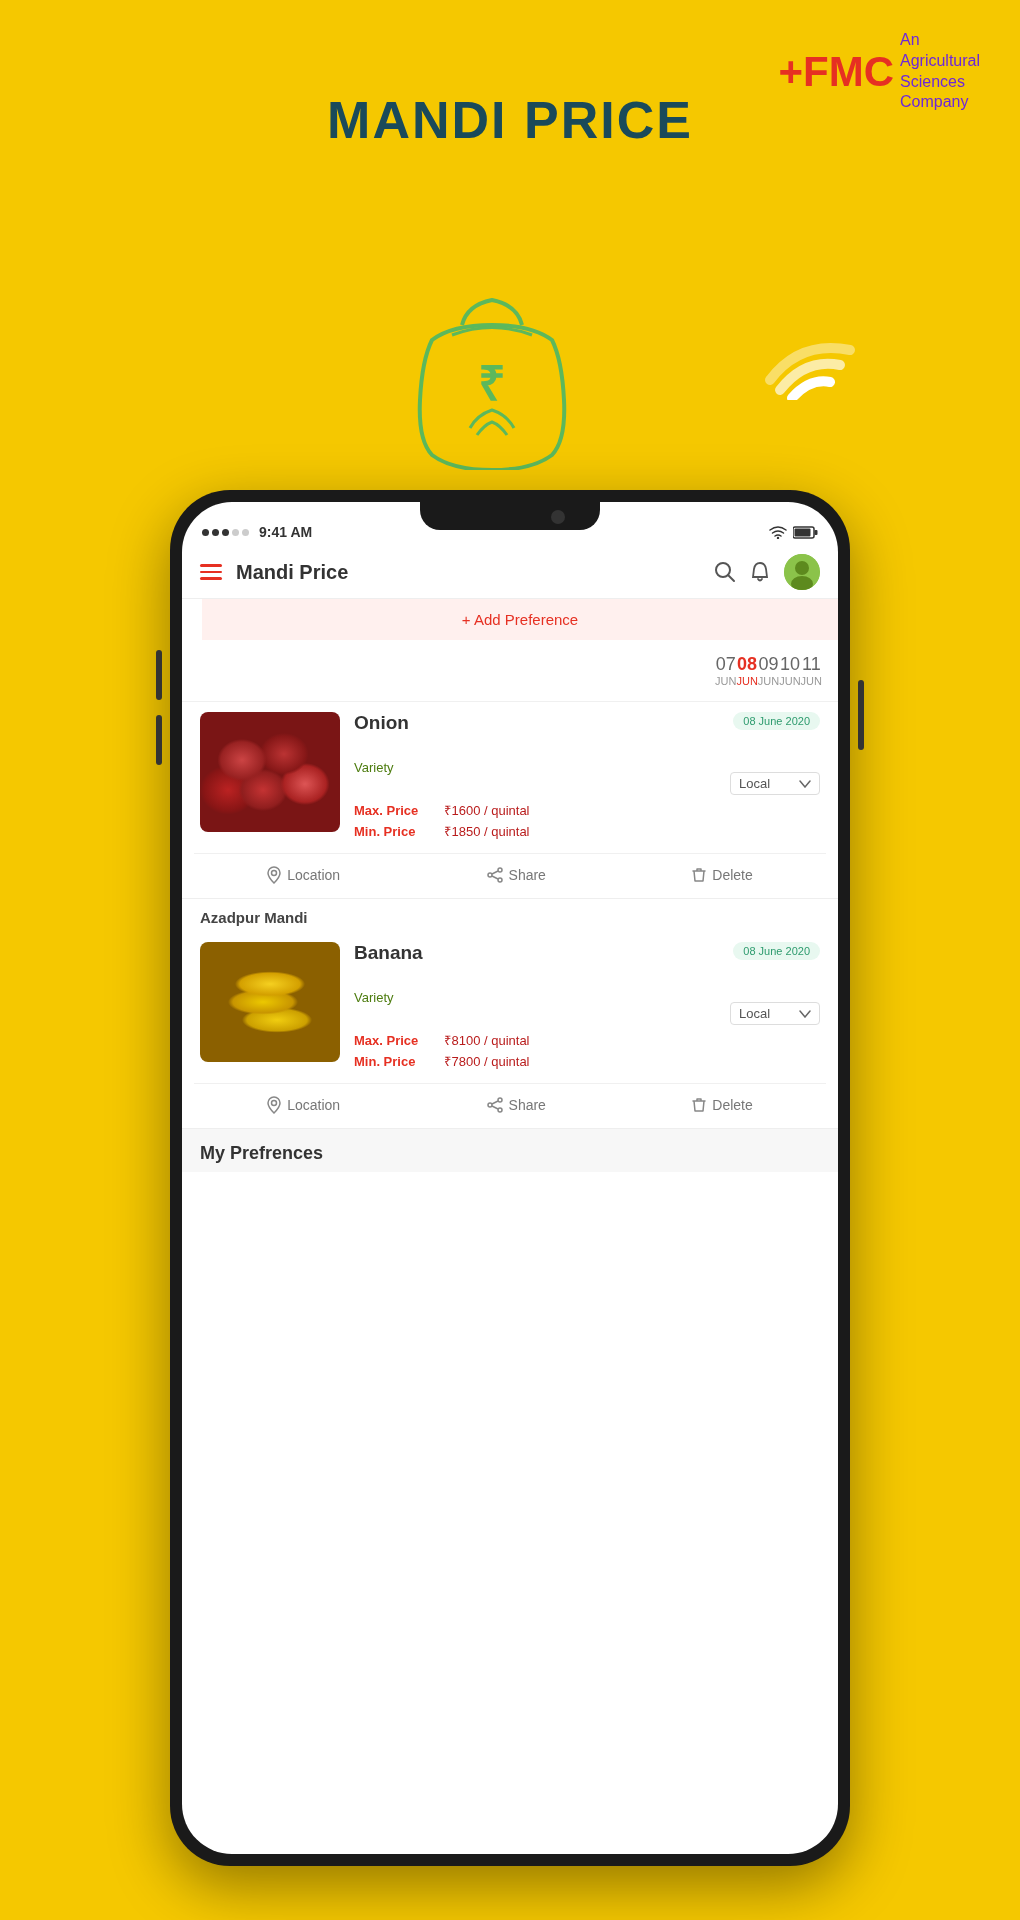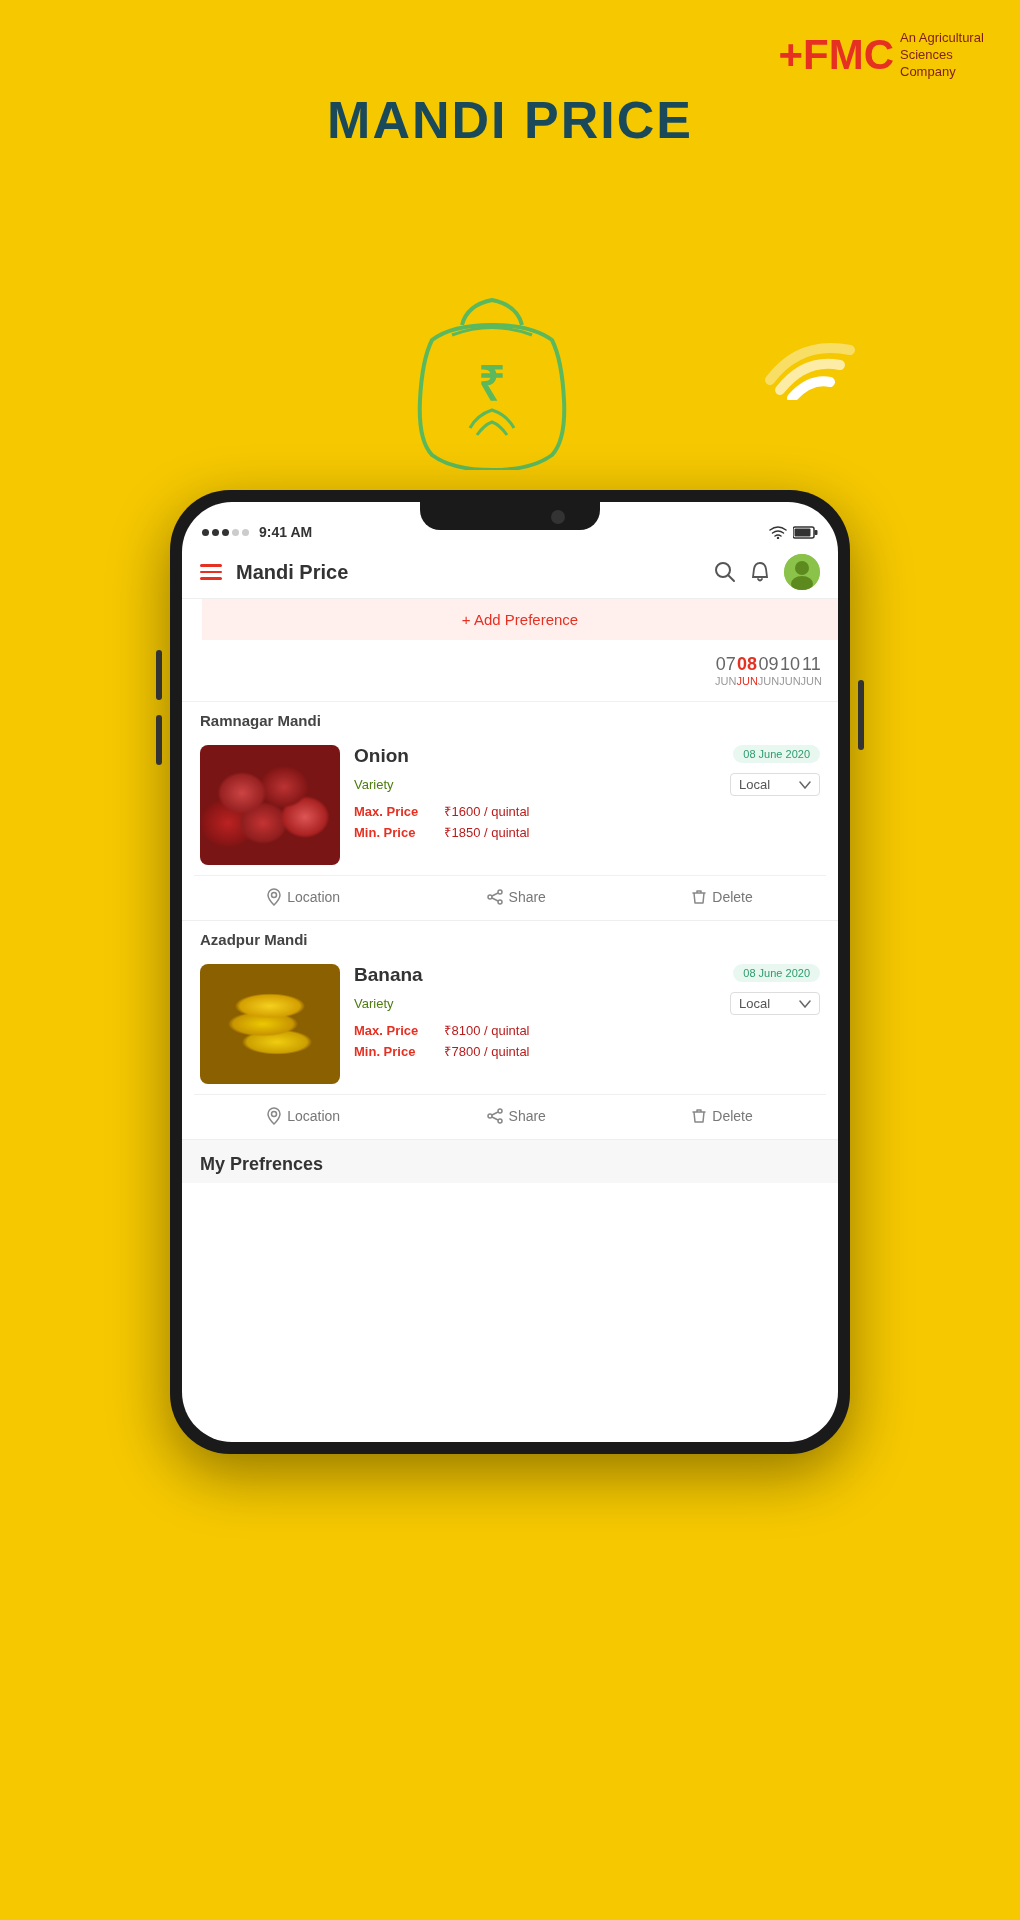--- a/index.html
+++ b/index.html
@@ -20,22 +20,22 @@
       display: flex;
       align-items: center;
       gap: 6px;
     }
     .fmc-text {
       font-size: 42px;
       font-weight: 900;
       color: #E63022;
     }
     .fmc-tagline {
-      font-size: 13px;
-      color: #7f1d1d;
+      font-size: 16px;
+      color: #6d28d9;
       line-height: 1.3;
       max-width: 90px;
     }
 
     
     .hero-section {
       position: absolute;
       top: 90px;
       width: 100%;
       text-align: center;
@@ -74,21 +74,21 @@
       height: 80px;
     }
 
     
     .phone-outer {
       position: absolute;
       top: 490px;
       left: 50%;
       transform: translateX(-50%);
       width: 680px;
-      height: 964px;
+      height: 1376px;
       background: #1a1a1a;
       border-radius: 60px;
       padding: 12px;
       box-shadow: 0 20px 60px rgba(0,0,0,0.4);
     }
     .phone-inner {
       width: 100%;
       height: 100%;
       background: #fff;
       border-radius: 50px;
@@ -337,20 +337,21 @@
       align-items: center;
       gap: 4px;
       border: 1px solid #ddd;
       border-radius: 4px;
       padding: 3px 8px;
       font-size: 13px;
       color: #555;
       cursor: pointer;
       min-width: 90px;
       justify-content: space-between;
+      margin-top: 32px;
     }
     .price-row {
       display: flex;
       align-items: center;
       gap: 10px;
       margin-bottom: 3px;
     }
     .price-label {
       font-size: 13px;
       color: #E63022;
@@ -529,21 +530,20 @@
         <div class="date-num">10</div>
         <div class="date-month">JUN</div>
       </div>
       <div class="date-item">
         <div class="date-num">11</div>
         <div class="date-month">JUN</div>
       </div>
     </div>
 
 
-    <div class="mandi-name">Ramnagar Mandi</div>
     <div class="crop-card">
       <div class="crop-top">
         <div class="crop-image crop-image-onion">
           <div class="onion-pile"></div>
         </div>
         <div class="crop-details">
           <div class="crop-header-row">
             <span class="crop-name">Onion</span>
             <span class="date-badge">08 June 2020</span>
           </div>

